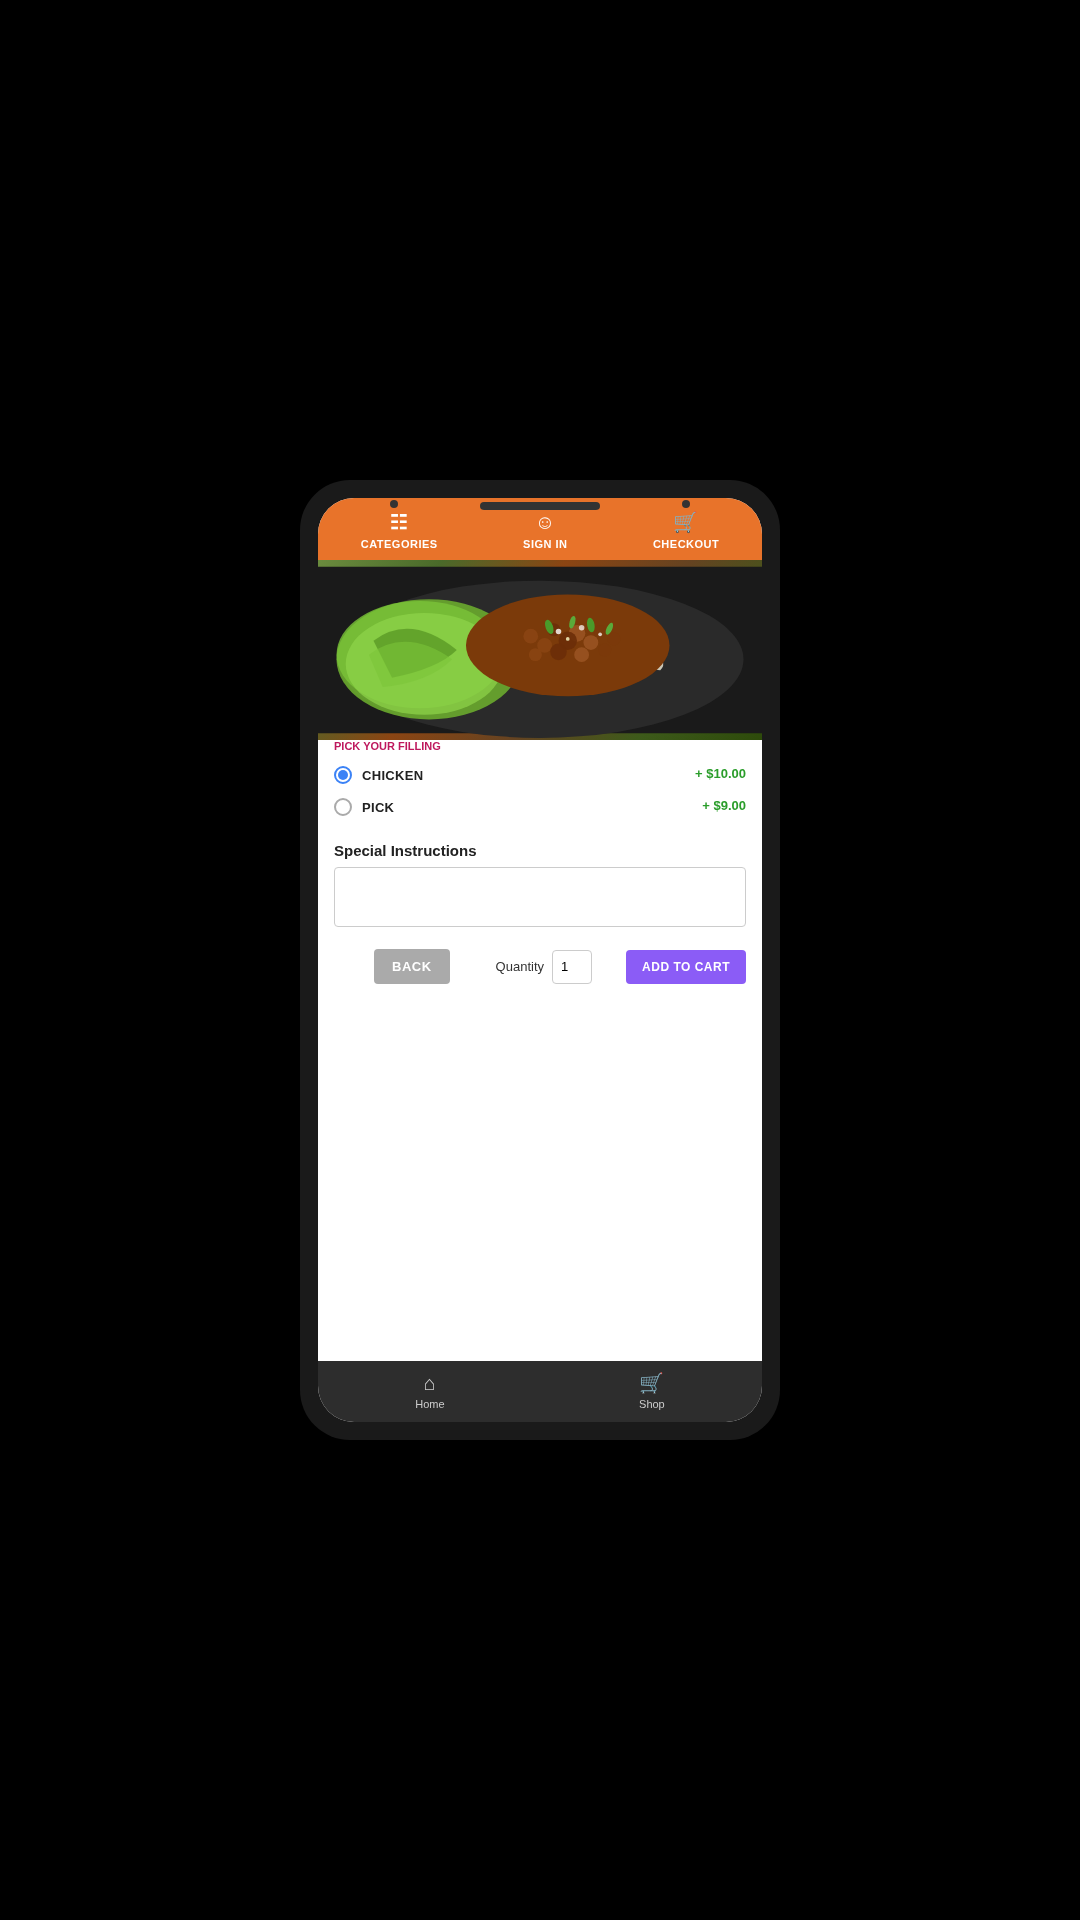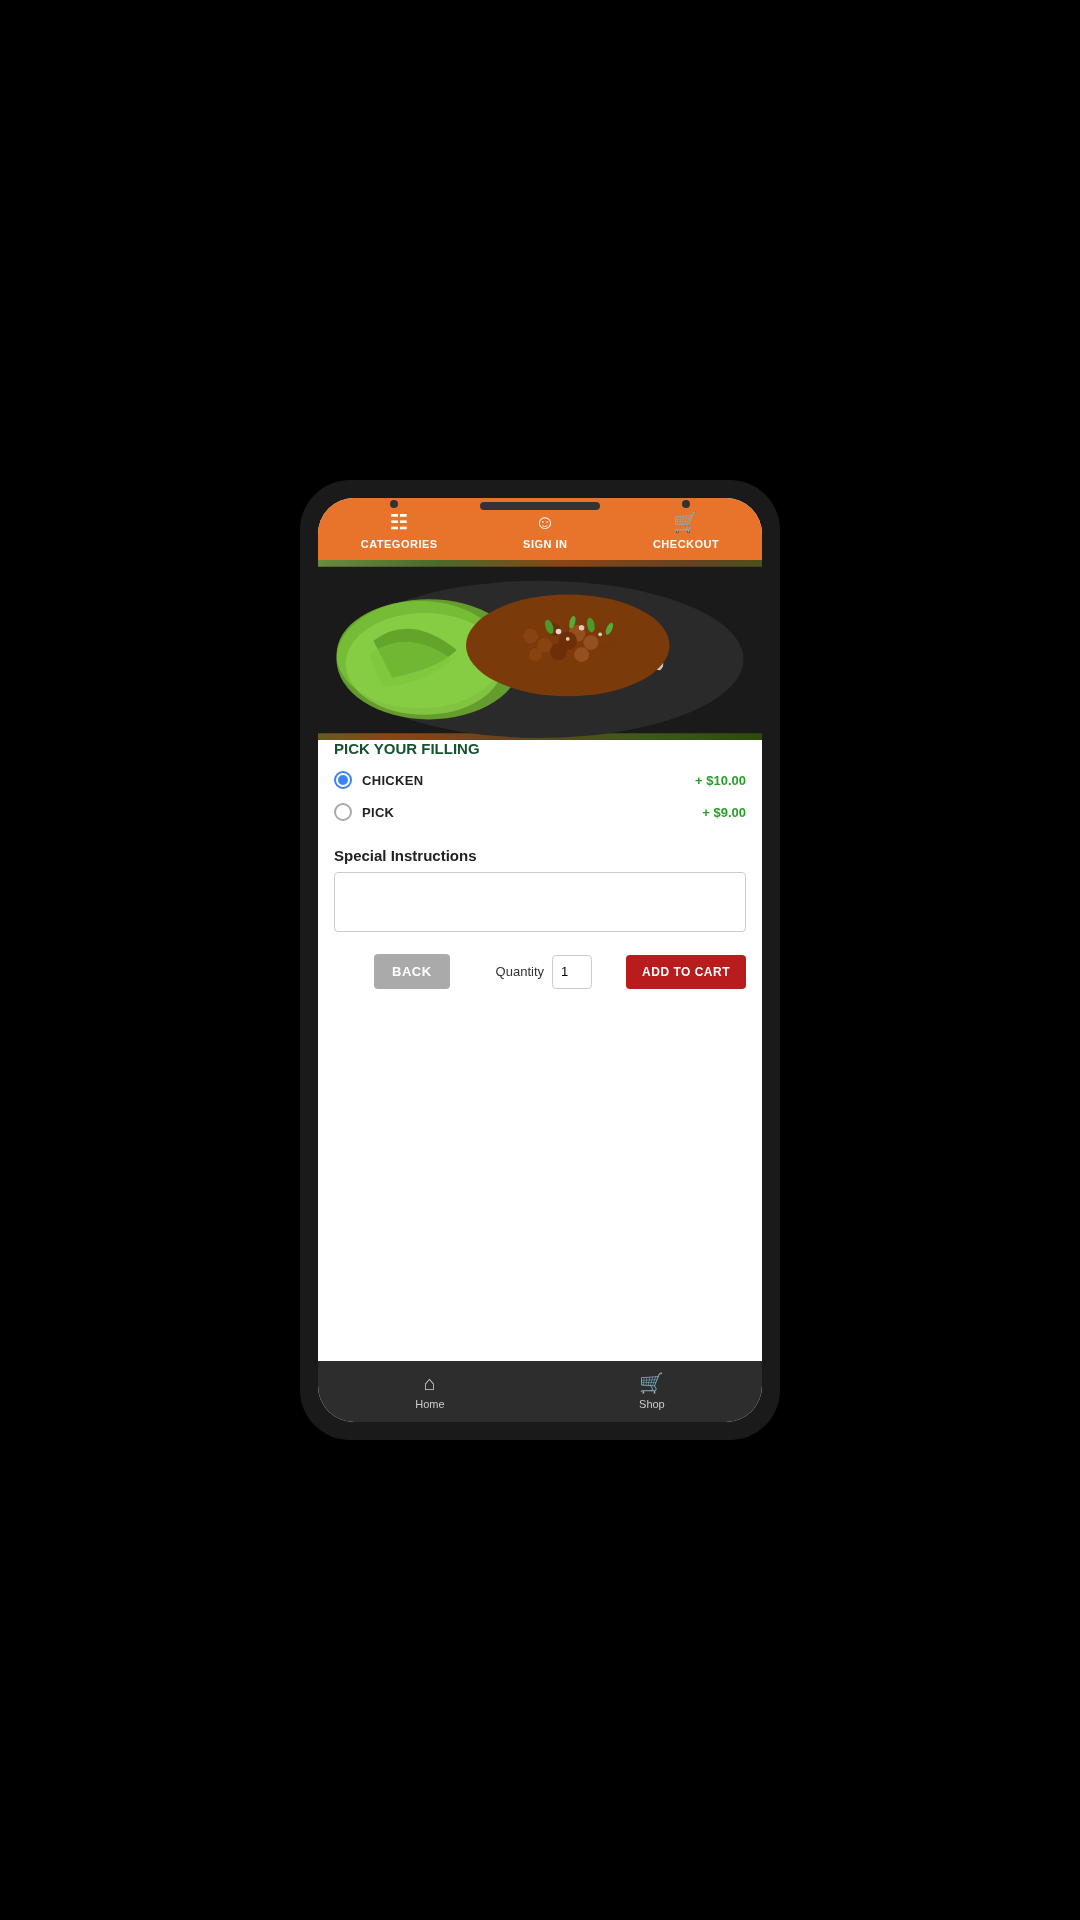--- a/index.html
+++ b/index.html
@@ -127,28 +127,27 @@
     }
     .divider {
       height: 1px;
       background: #ddd;
       margin: 4px 0 12px;
     }
     .filling-section {
       padding: 0 16px;
     }
     .filling-title {
-      font-size: 15px;
-      font-weight: bold;
-      color: #14532d;
+      font-size: 11px;
+      font-weight: bold;
+      color: #be185d;
       margin-bottom: 14px;
     }
     .filling-option {
       display: flex;
-      align-items: center;
       justify-content: space-between;
       margin-bottom: 14px;
     }
     .filling-left {
       display: flex;
       align-items: center;
       gap: 10px;
     }
     .radio-btn {
       width: 18px;
@@ -231,21 +230,21 @@
     .quantity-input {
       width: 40px;
       height: 34px;
       border: 1px solid #ccc;
       border-radius: 4px;
       text-align: center;
       font-size: 13px;
       outline: none;
     }
     .add-cart-btn {
-      background: #b91c1c;
+      background: #8b5cf6;
       color: #fff;
       border: none;
       padding: 10px 16px;
       font-size: 12px;
       font-weight: bold;
       border-radius: 4px;
       cursor: pointer;
       letter-spacing: 0.5px;
     }
     

